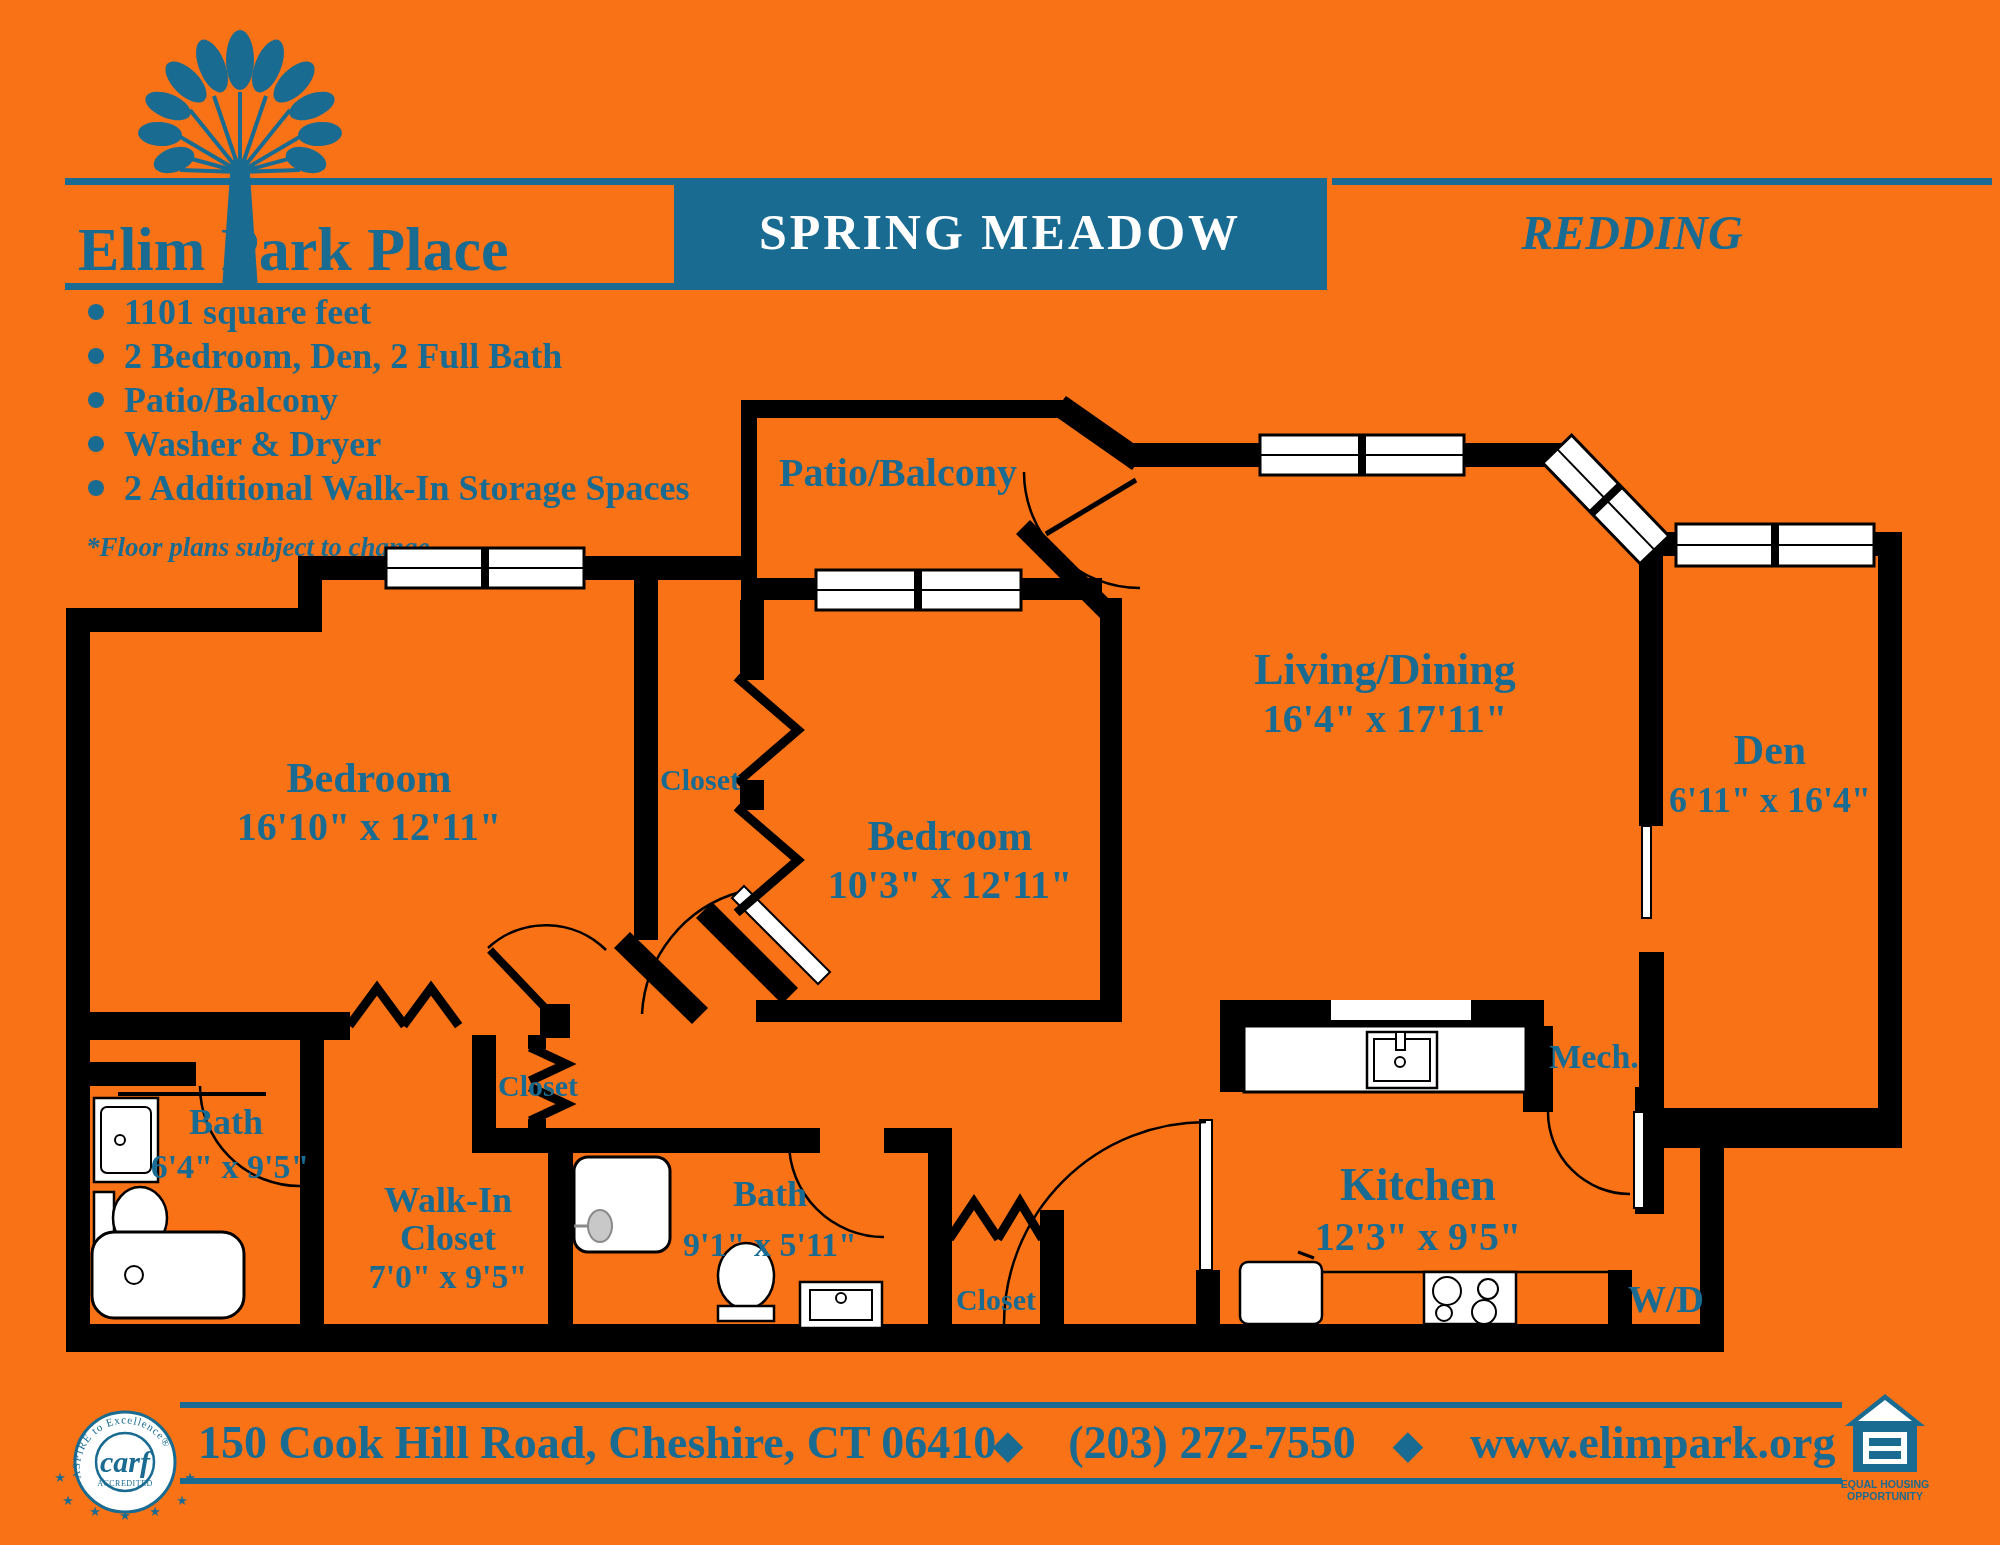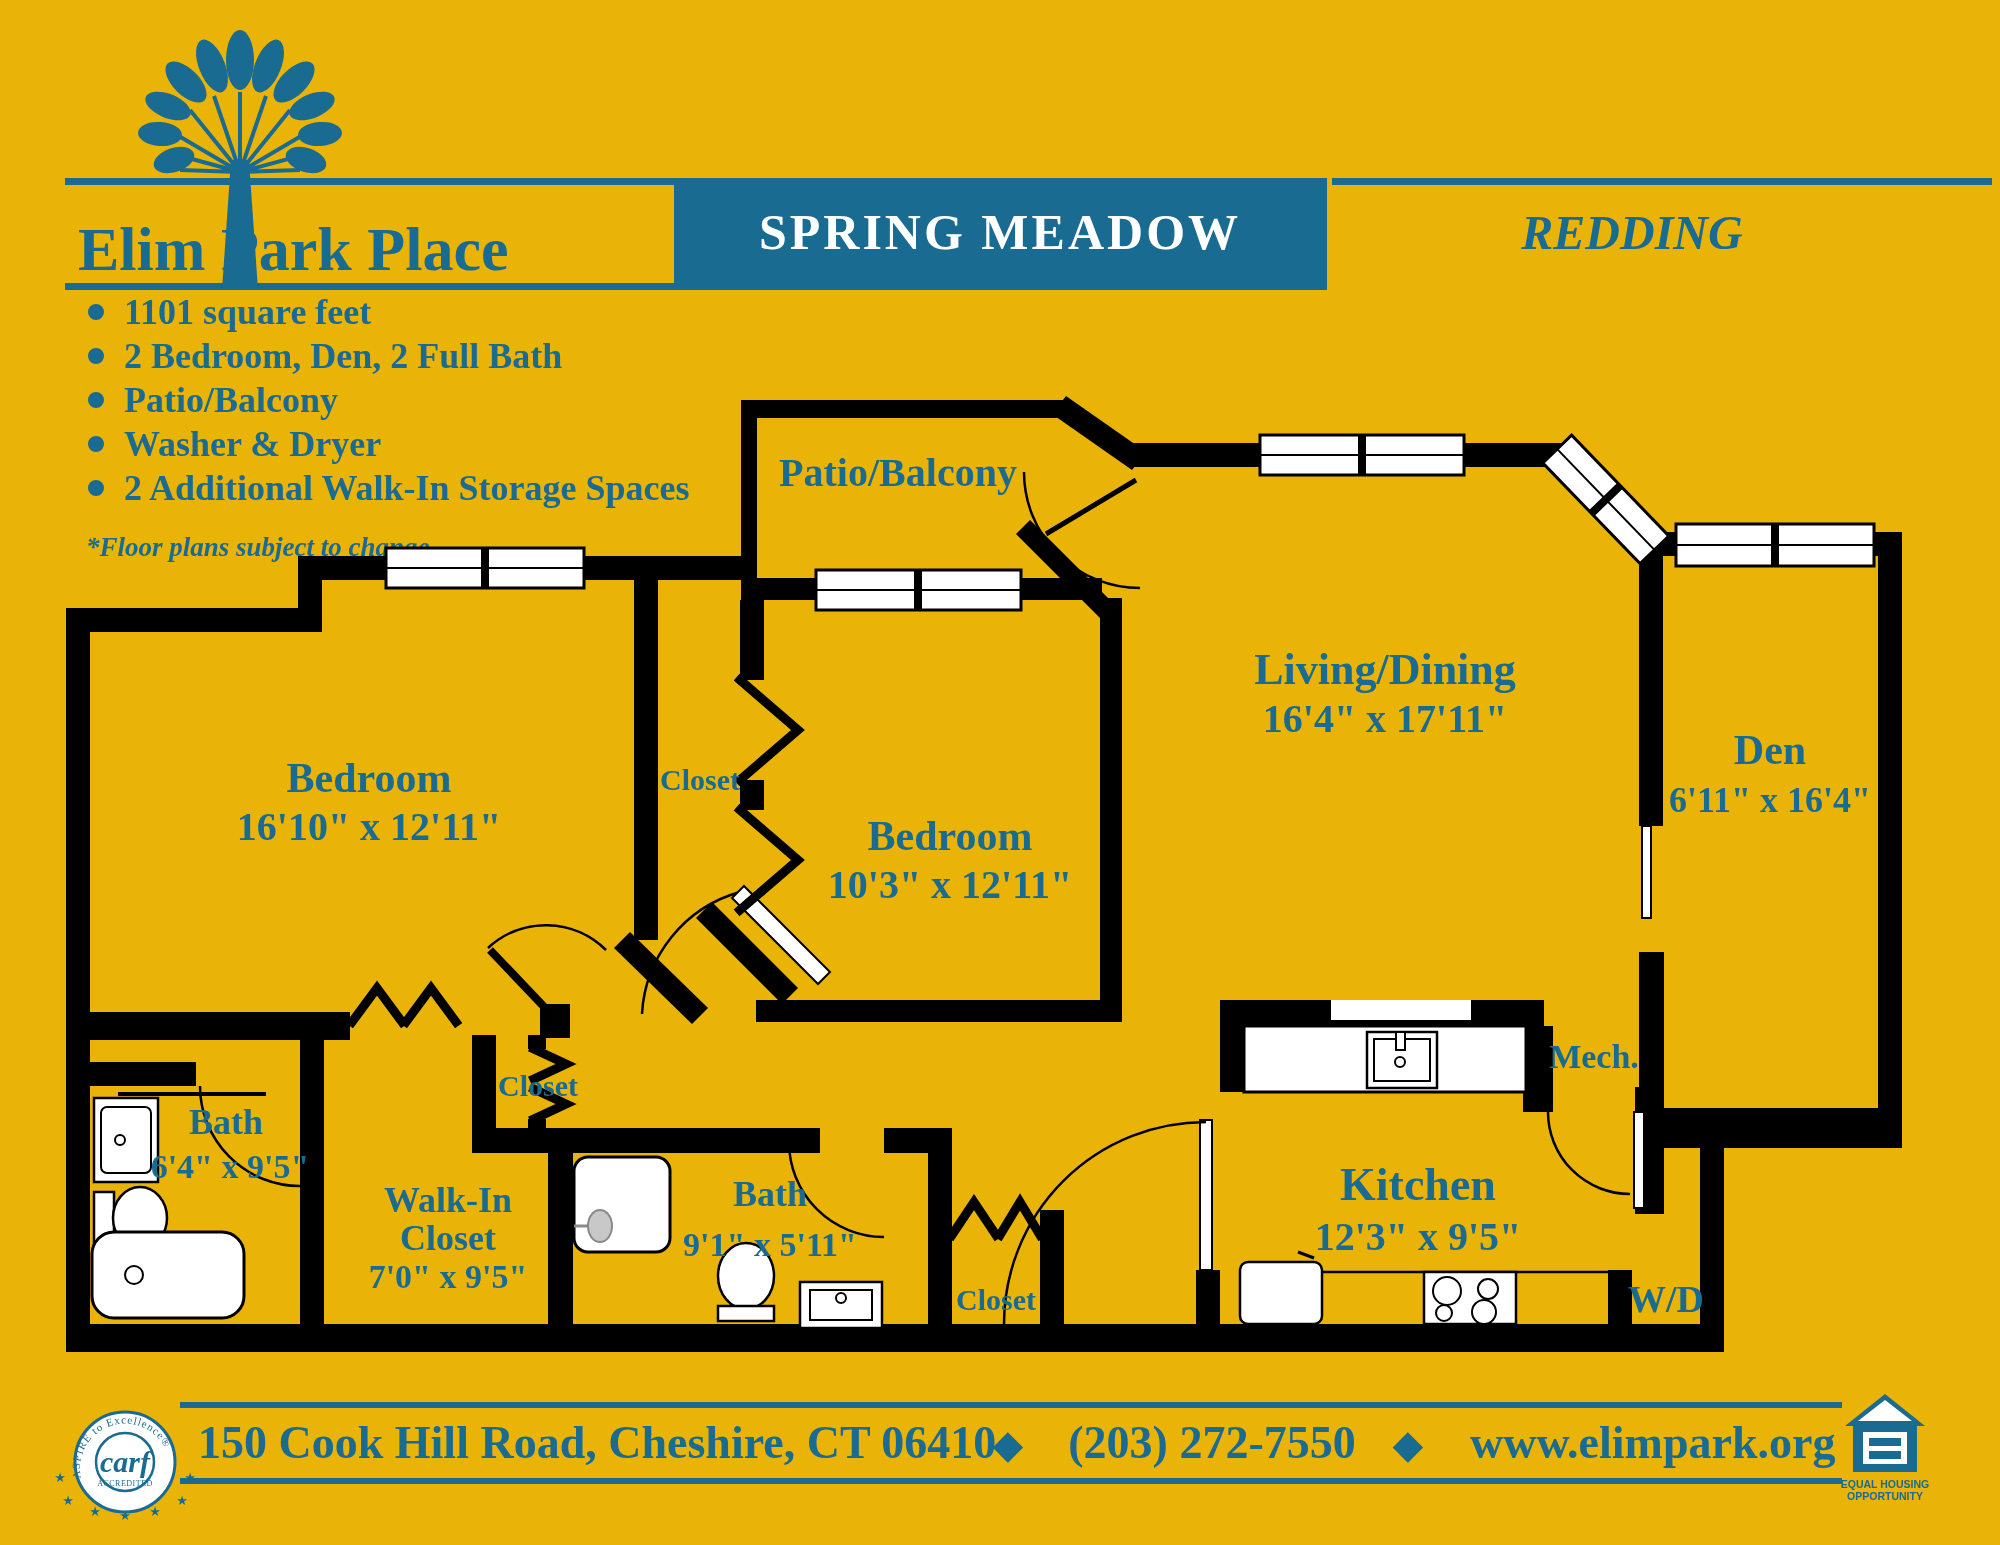--- a/index.html
+++ b/index.html
@@ -1,16 +1,16 @@
 <!DOCTYPE html>
 <html><head>
 <meta charset="utf-8">
 <style>
   html,body{margin:0;padding:0;background:#ffffff;}
-  .page{width:2000px;height:1545px;position:relative;background:#eab308;overflow:hidden;}
+  .page{width:2000px;height:1545px;position:relative;background:#f97316;overflow:hidden;}
   svg{display:block;}
   text{font-family:"Liberation Serif", serif;}
   .teal{fill:#196b91;}
   .wall{fill:#000000;}
   .roomname{font-weight:bold;fill:#196b91;text-anchor:middle;}
   .roomdims{font-weight:bold;fill:#196b91;text-anchor:middle;}
   .fixture{fill:#ffffff;stroke:#000000;}
   .arc{fill:none;stroke:#000000;stroke-width:2.5;}
   .chev{fill:none;stroke:#000000;stroke-width:9;stroke-linecap:square;}
   .win{fill:#ffffff;stroke:#000000;stroke-width:3;}

